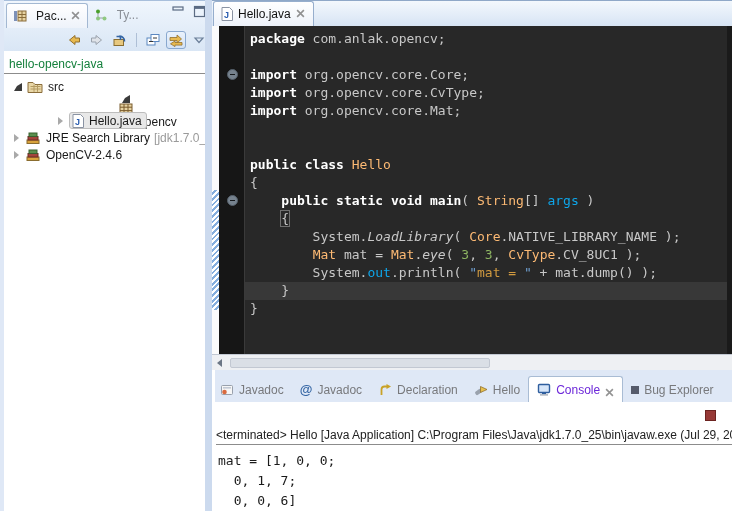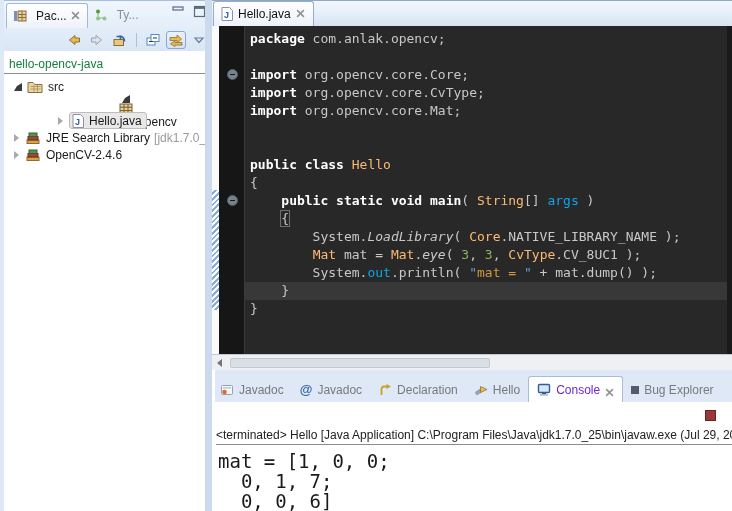--- a/index.html
+++ b/index.html
@@ -63,21 +63,21 @@
   .hs-thumb { height:10px; width:260px; background:#dadfe6; border:1px solid #c2c8d2; border-radius:2px; margin-left:8px; }
 
   
   #console-area { position:absolute; left:212px; top:374px; width:520px; height:137px; }
   .console-tabbar { height:28px; display:flex; align-items:flex-end; overflow:hidden; }
   .c-tab { display:flex; align-items:center; gap:5px; padding:4px 8px 5px 8px; font-size:12px; color:#78797c; white-space:nowrap; flex:none; }
   .c-tab.active { background:#ffffff; border:1px solid #a9bcd4; border-bottom:none; border-radius:3px 3px 0 0; color:#6d28d9; height:26px;align-items:flex-end; }
   .console-content { position:absolute; left:0; top:28px; right:0; bottom:0; background:#ffffff; overflow:hidden; }
   #terminate-btn { position:absolute; right:16px; top:8px; width:11px; height:11px; background:#973936; border:1px solid #6c2320; }
   .console-header { margin:26px 0 3px 4px; font-size:12px; color:#222222; border-bottom:1px solid #8c8c8c; padding-bottom:2px; white-space:nowrap; overflow:hidden; }
-  #console-output { padding:3px 12px 0 6px; font-family:"DejaVu Sans Mono",monospace; font-size:19px; line-height:20px; color:#1a1a1a; white-space:pre; }
+  #console-output { padding:3px 12px 0 6px; font-family:"DejaVu Sans Mono",monospace; font-size:13px; line-height:20px; color:#1a1a1a; white-space:pre; }
 
   .xicon { opacity:.75; }
 </style>
 </head>
 <body>
 
 <div id="left-panel">
   <div class="panel-top">
     <div class="panel-tabbar">
       <div class="view-tab">

